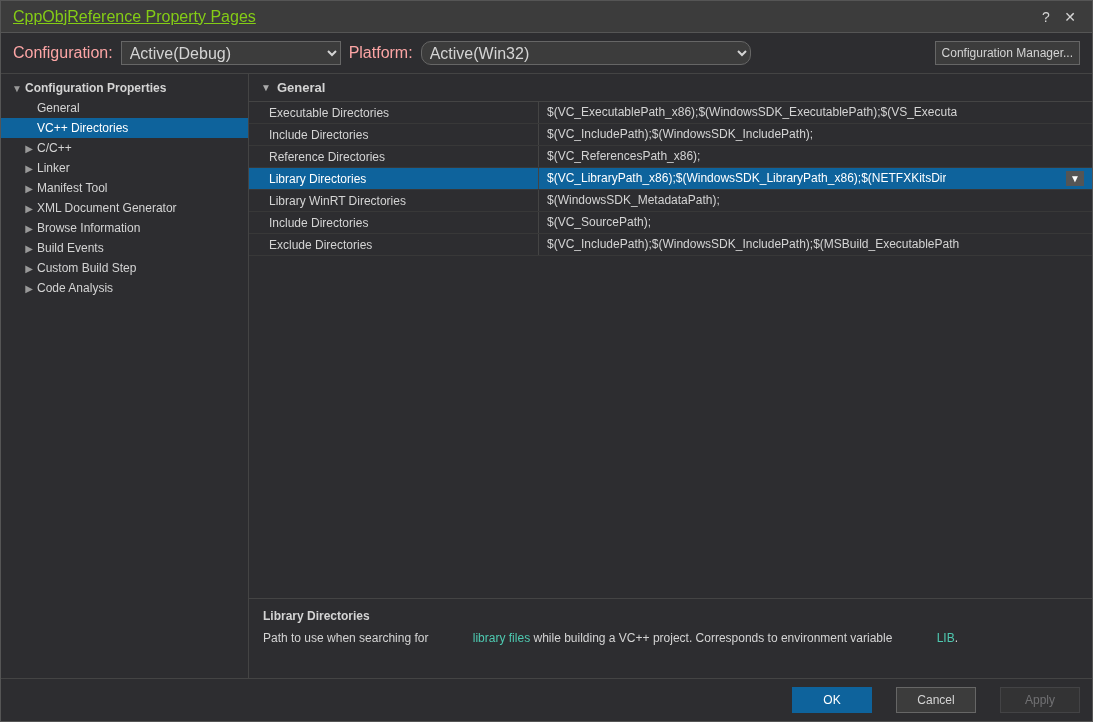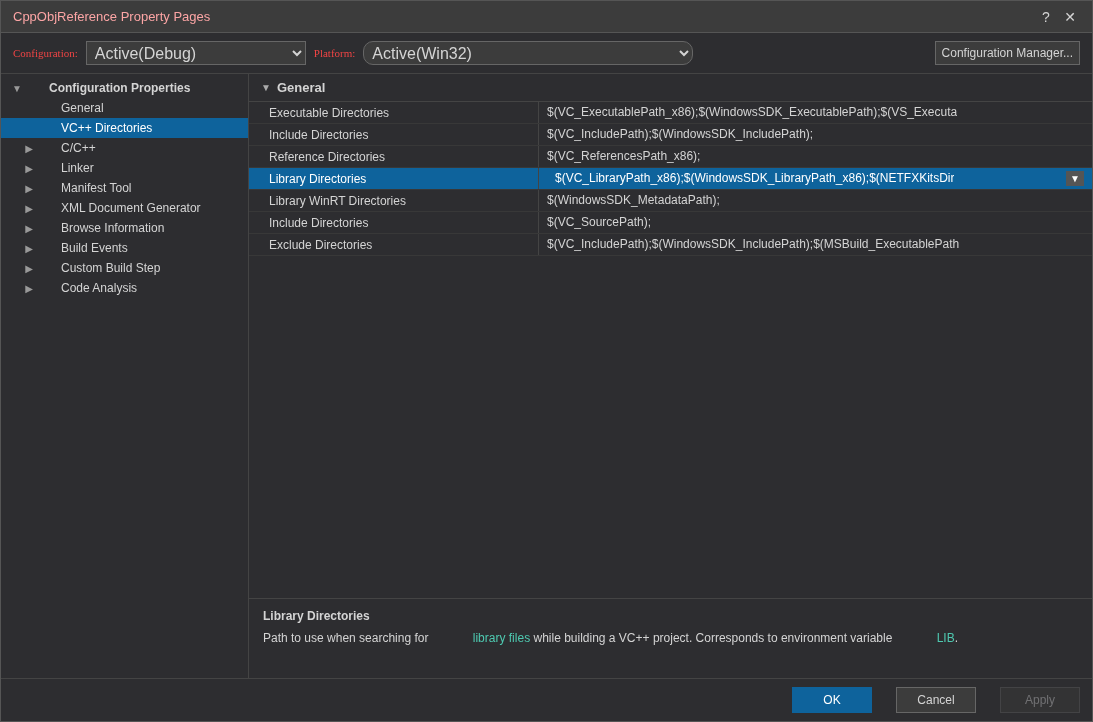--- a/index.html
+++ b/index.html
@@ -25,22 +25,23 @@
     .title-bar {
       background: #3c3c3c;
       height: 32px;
       display: flex;
       align-items: center;
       justify-content: space-between;
       padding: 0 12px;
       border-bottom: 1px solid #555;
     }
     .title-bar-text {
-      font-size: 13px;
-      color: #fca5a5;
+      font-size: 16px;
+      color: #84cc16;
+      text-decoration: underline;
     }
     .title-bar-controls {
       display: flex;
       gap: 4px;
     }
     .title-btn {
       width: 20px;
       height: 20px;
       background: transparent;
       border: none;
@@ -53,23 +54,22 @@
     }
     .toolbar {
       padding: 8px 12px;
       display: flex;
       align-items: center;
       gap: 8px;
       border-bottom: 1px solid #444;
       background: #2d2d30;
     }
     .toolbar-label {
-      color: #ef4444;
-      font-size: 11px;
-      font-family: Liberation Serif, serif;
+      color: #fca5a5;
+      font-size: 16px;
     }
     .toolbar-select {
       height: 24px;
       background: #3c3c3c;
       border: 1px solid #666;
       color: #d4d4d4;
       font-size: 16px;
       padding: 0 4px;
       cursor: pointer;
     }
@@ -114,21 +114,20 @@
       width: 16px;
       display: inline-flex;
       align-items: center;
       justify-content: center;
       font-size: 10px;
       color: #999;
       flex-shrink: 0;
     }
     .tree-label {
       font-size: 12px;
-      margin-left: 24px;
     }
     .indent-1 { padding-left: 20px; }
     .right-panel {
       flex: 1;
       display: flex;
       flex-direction: column;
       overflow: hidden;
     }
     .properties-area {
       flex: 1;
@@ -178,21 +177,21 @@
     .prop-row.selected .prop-name { color: #fff; }
     .prop-value {
       flex: 1;
       padding: 3px 8px;
       color: #d4d4d4;
       font-size: 12px;
       display: flex;
       overflow: hidden;
       white-space: nowrap;
     }
-    .prop-row.selected .prop-value { color: #fff; margin-left: 8px; }
+    .prop-row.selected .prop-value { color: #fff; }
     .prop-value-text {
       overflow: hidden;
       text-overflow: ellipsis;
       white-space: nowrap;
     }
     .dropdown-arrow {
       margin-left: auto;
       flex-shrink: 0;
       width: 18px;
       height: 100%;

